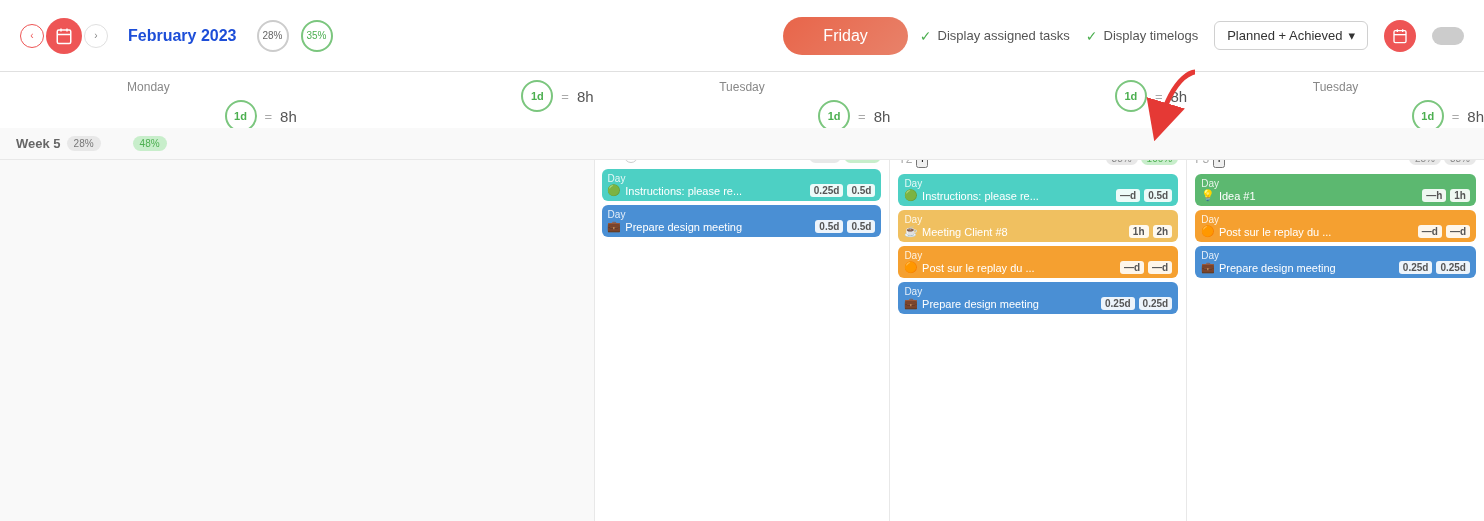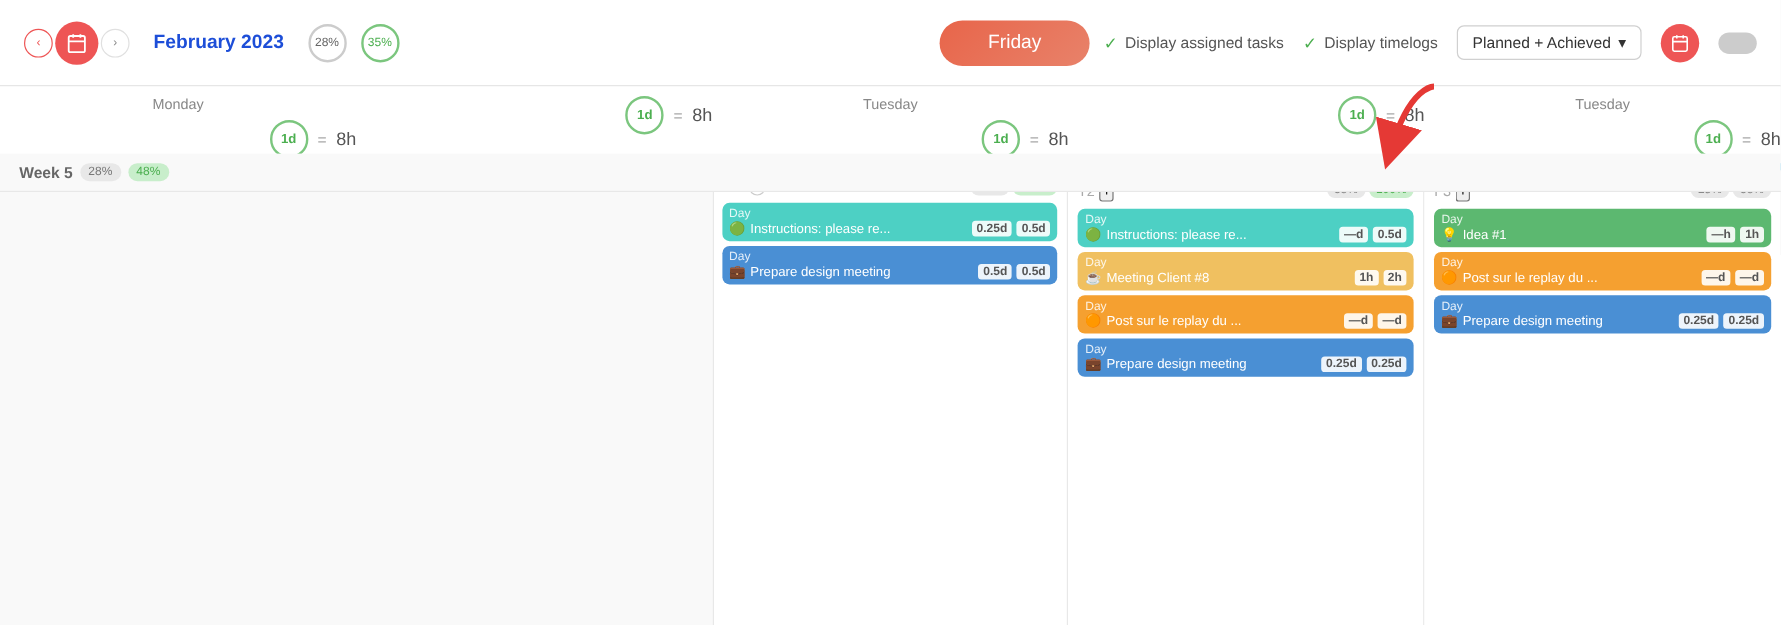--- a/index.html
+++ b/index.html
@@ -290,14 +290,14 @@
         </div>
       </div>
     </div>
 
   </div>
 </div>
 
 <div style="position:absolute; top:128px; left:0; right:0; background:#f9f9f9; border-bottom:1px solid #e8e8e8; padding:6px 16px; display:flex; align-items:center; gap:6px; height:32px; z-index:50;">
   <span style="font-size:13px; font-weight:600; color:#666;">Week 5</span>
   <span style="background:#e8e8e8; border-radius:9px; font-size:10px; padding:2px 7px; color:#777;">28%</span>
-  <span style="background:#c8eecb; border-radius:9px; font-size:10px; padding:2px 7px; color:#4caf50;">48%</span>
+  <span style="background:#c8eecb; border-radius:9px; font-size:10px; padding:2px 7px; color:#4caf50;margin-left:26px;">48%</span>
 </div>
 
 </body></html>

